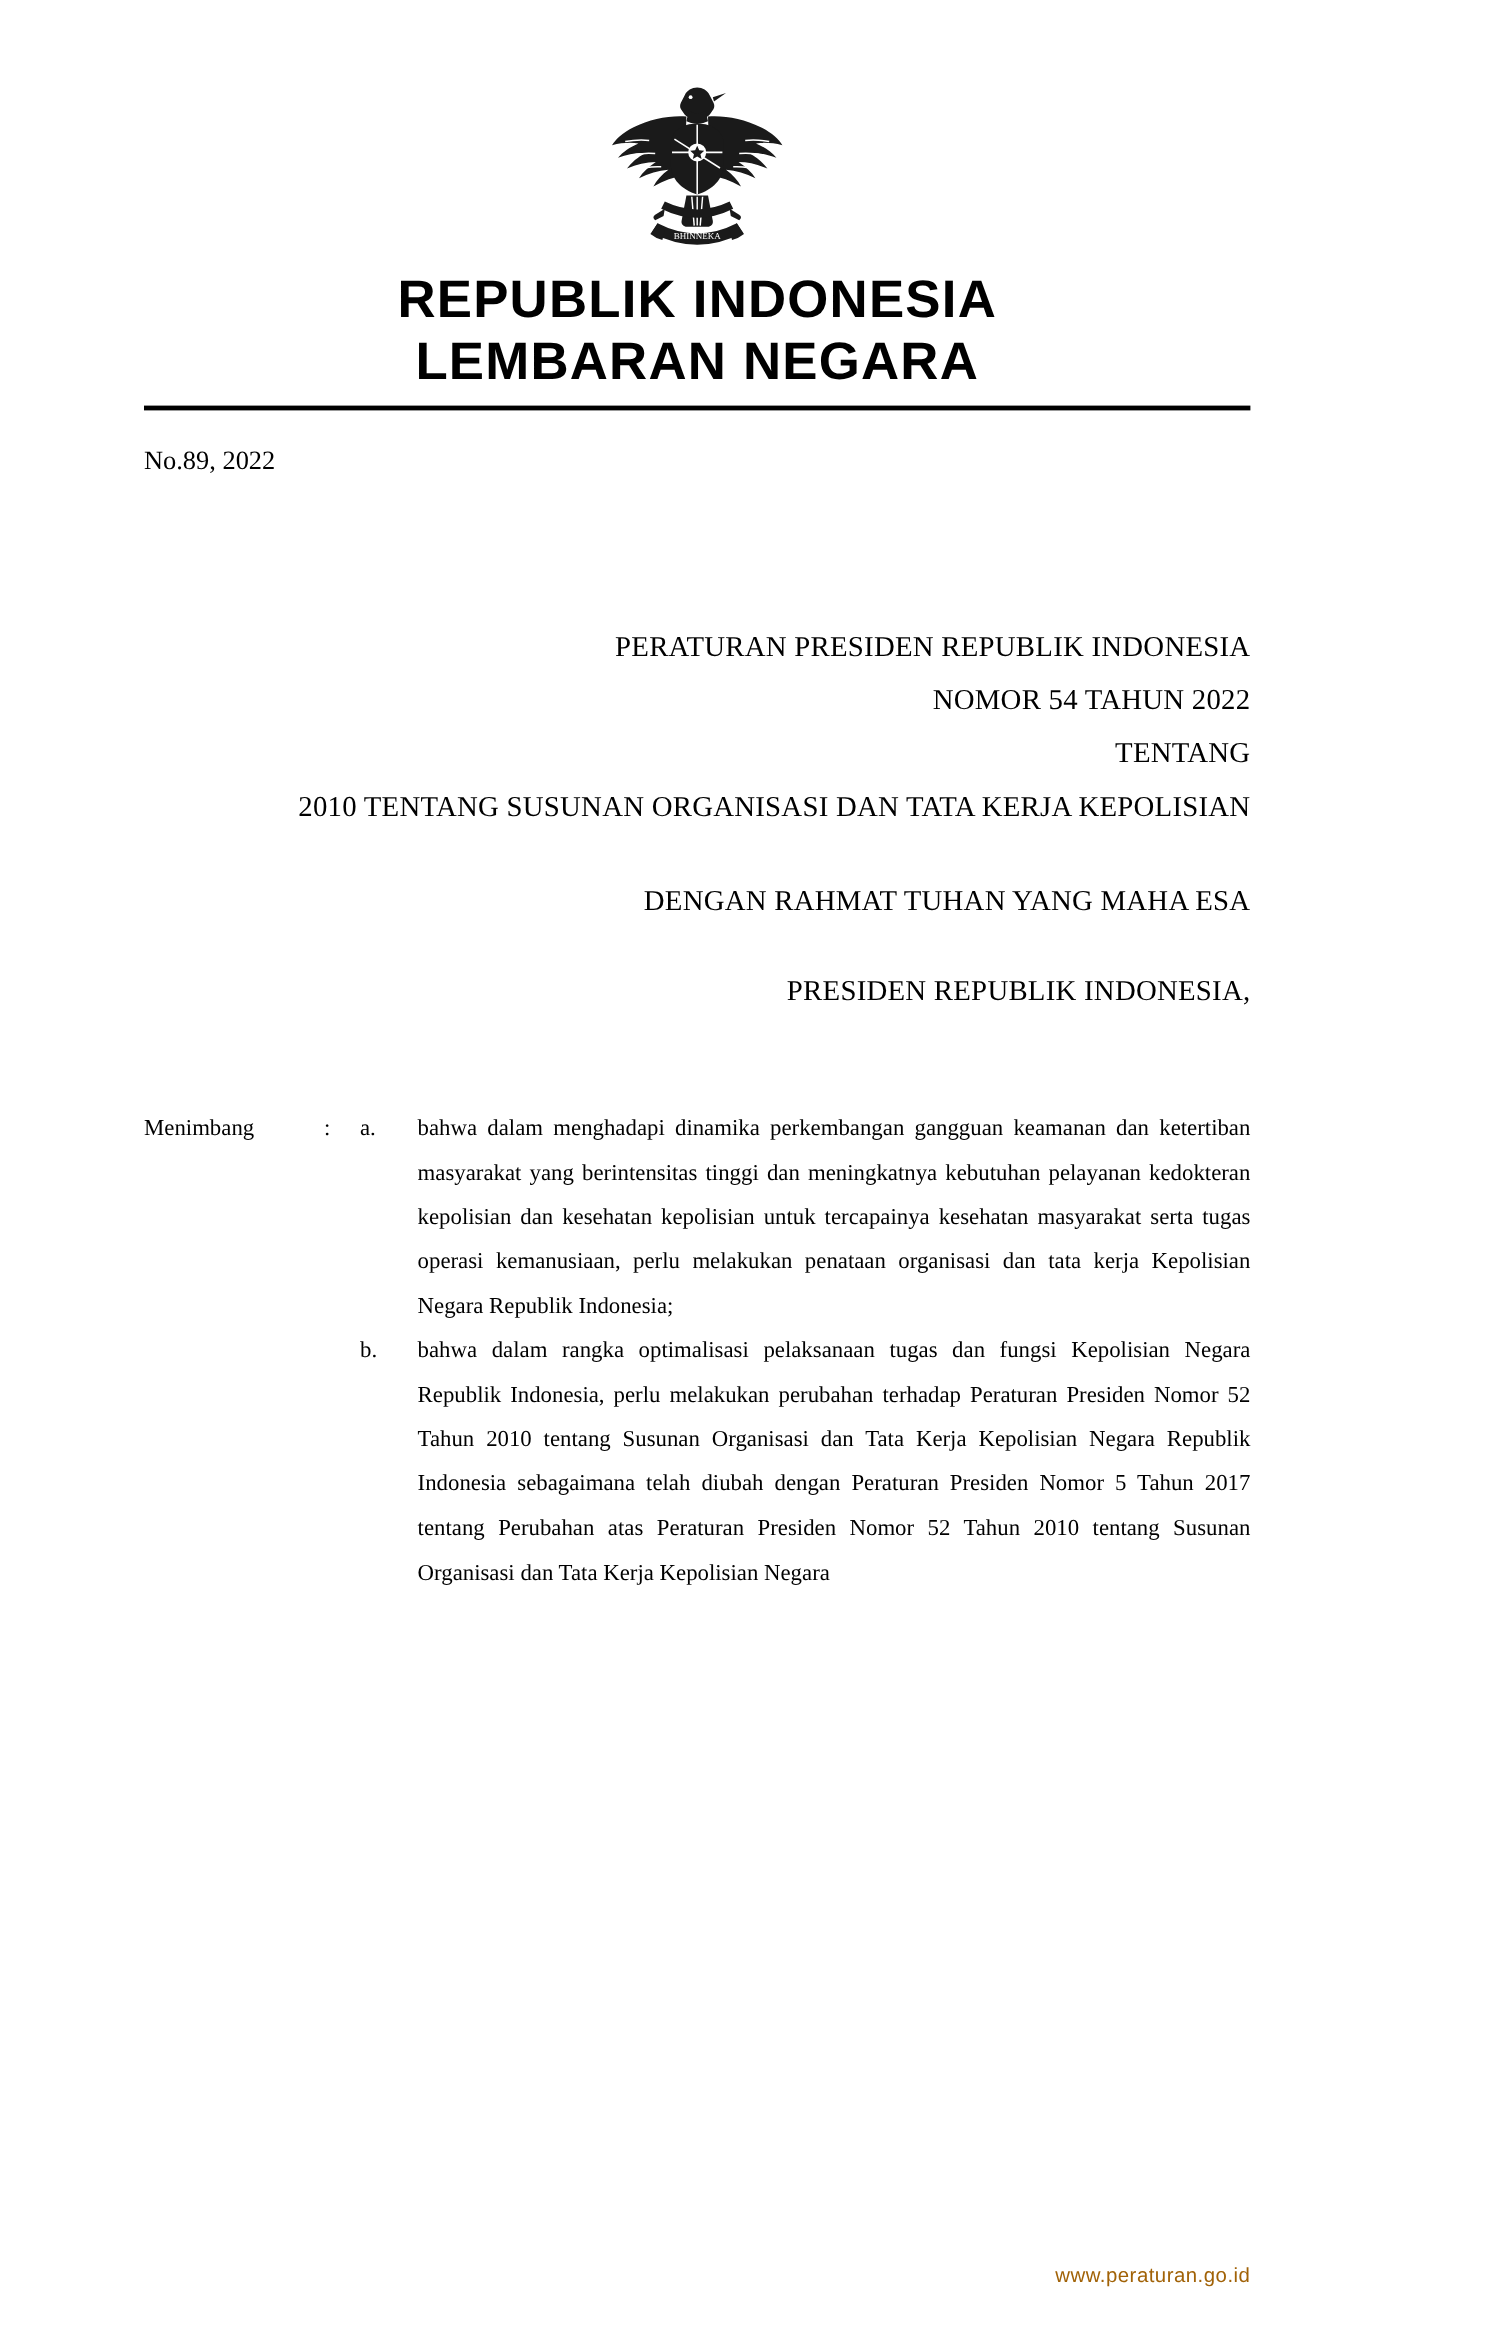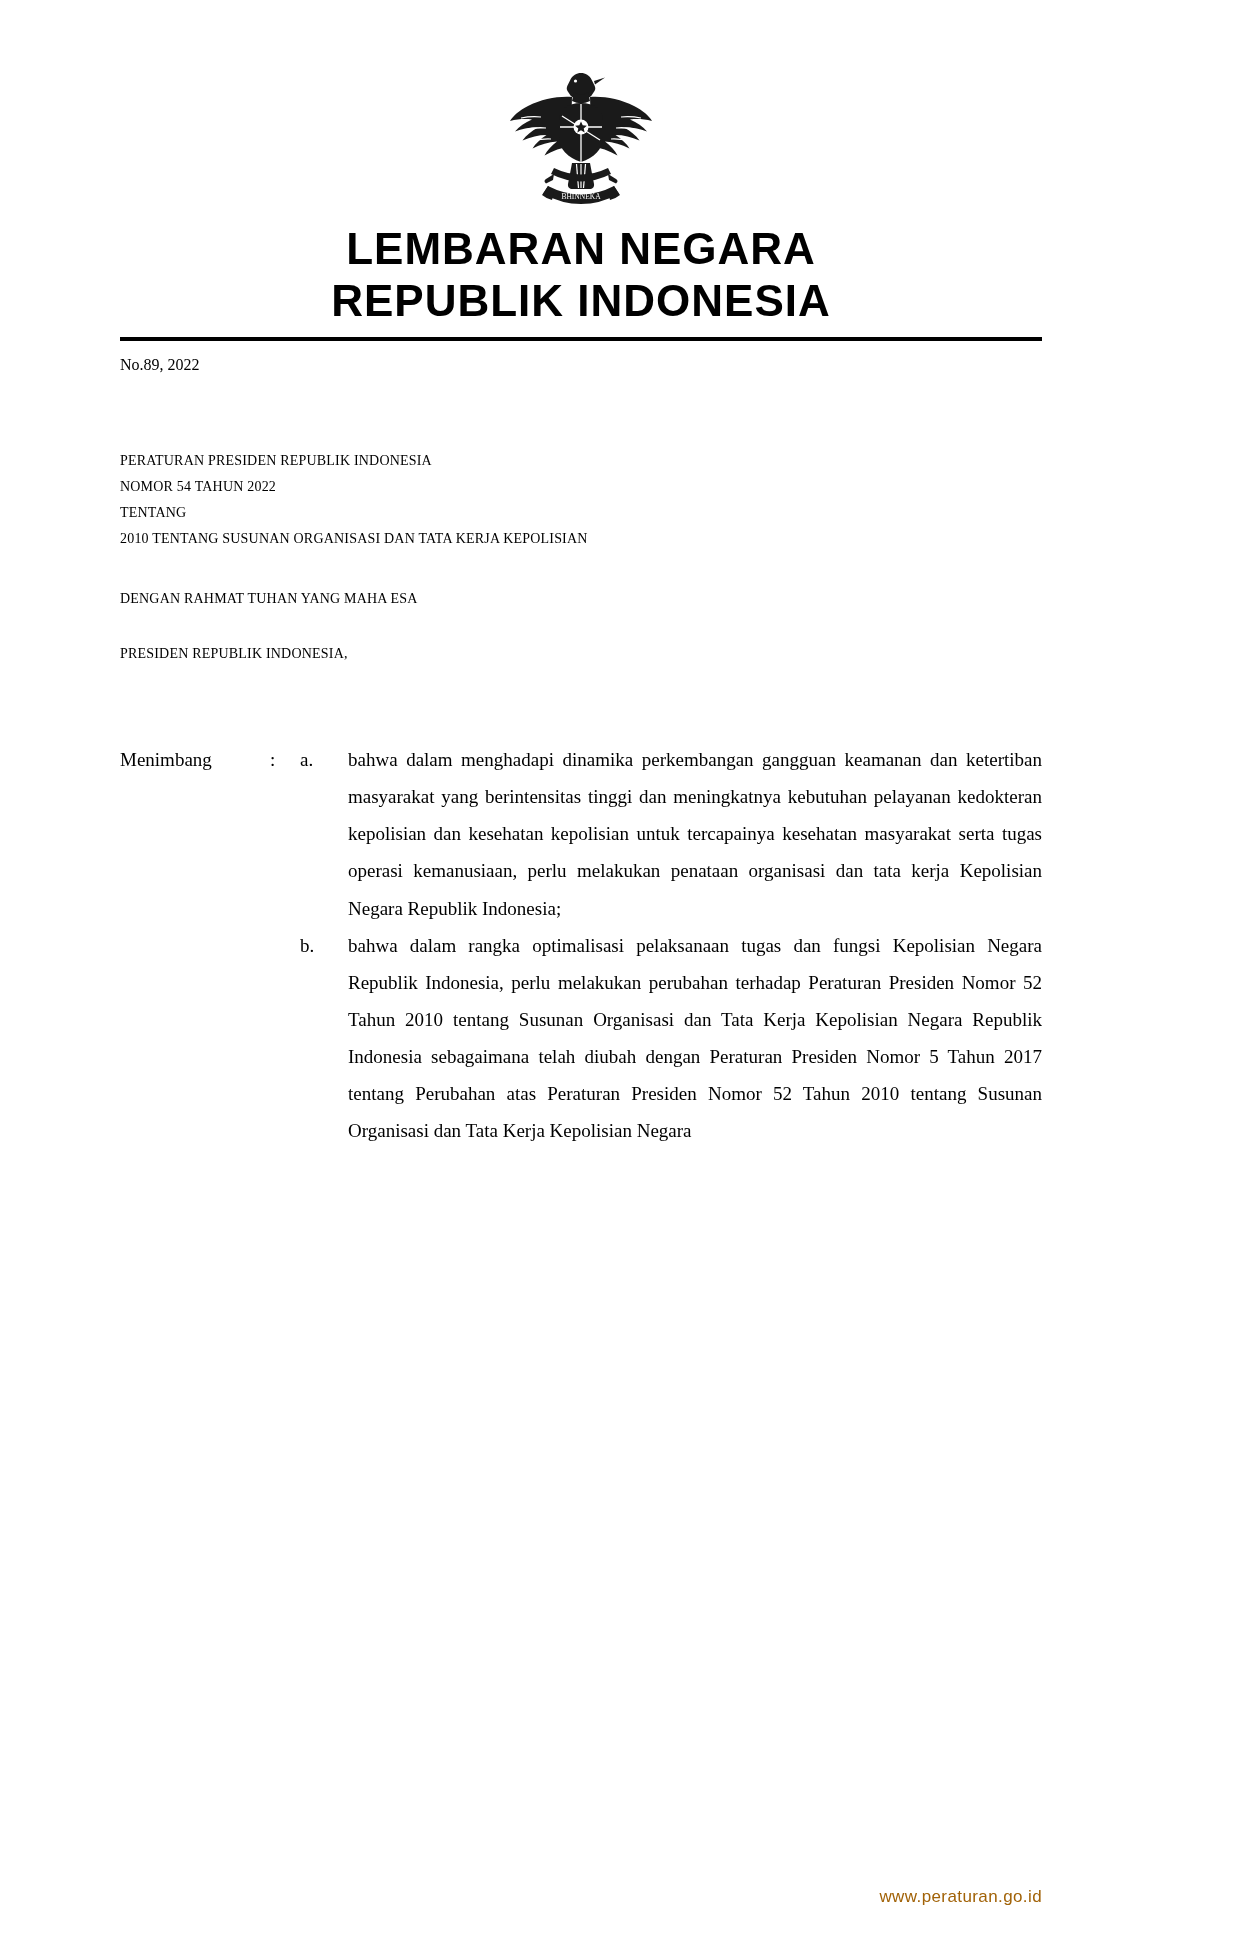--- a/index.html
+++ b/index.html
@@ -49,40 +49,40 @@
   .rule {
     border: none;
     border-top: 4px solid #000;
     margin: 10px 0 0 0;
   }
 
   
   .header-row {
     display: flex;
     align-items: flex-start;
-    margin-top: 12px;
-    font-size: 16px;
+    margin-top: 26px;
+    font-size: 22px;
     line-height: 1.45;
   }
   .header-no {
     width: 300px;
     flex: 0 0 300px;
     text-align: left;
   }
   .header-subject {
     flex: 1 1 auto;
     text-align: justify;
     text-align-last: left;
   }
 
   
   .title-block {
-    margin-top: 72px;
-    text-align: left;
-    font-size: 14px;
+    margin-top: 118px;
+    text-align: right;
+    font-size: 24px;
     line-height: 1.85;
     letter-spacing: 0.2px;
   }
   .title-block .ttl { display: block; }
   .gap-sm { height: 30px; }
   .gap-md { height: 34px; }
 
   
   .considerations {
     margin-top: 74px;
@@ -184,22 +184,22 @@
           <path d="M84 236 q66 34 132 0 l10 16 q-76 40 -152 0 z"></path>
           <path d="M84 236 l-12 18 q10 8 20 10 l4 -16 z"></path>
           <path d="M216 236 l12 18 q-10 8 -20 10 l-4 -16 z"></path>
           <text x="150" y="262" font-size="15" font-family="Liberation Serif, serif" fill="#fff" text-anchor="middle">BHINNEKA</text>
         </g>
       </svg>
     </span>
   </div>
 
   <div class="masthead">
+    <div>REPUBLIK INDONESIA</div>
     <div>LEMBARAN NEGARA</div>
-    <div>REPUBLIK INDONESIA</div>
   </div>
 
   <hr class="rule">
 
   <div class="header-row">
     <div class="header-no">No.89, 2022</div>
   </div>
 
   <div class="title-block">
     <span class="ttl">PERATURAN PRESIDEN REPUBLIK INDONESIA</span>

